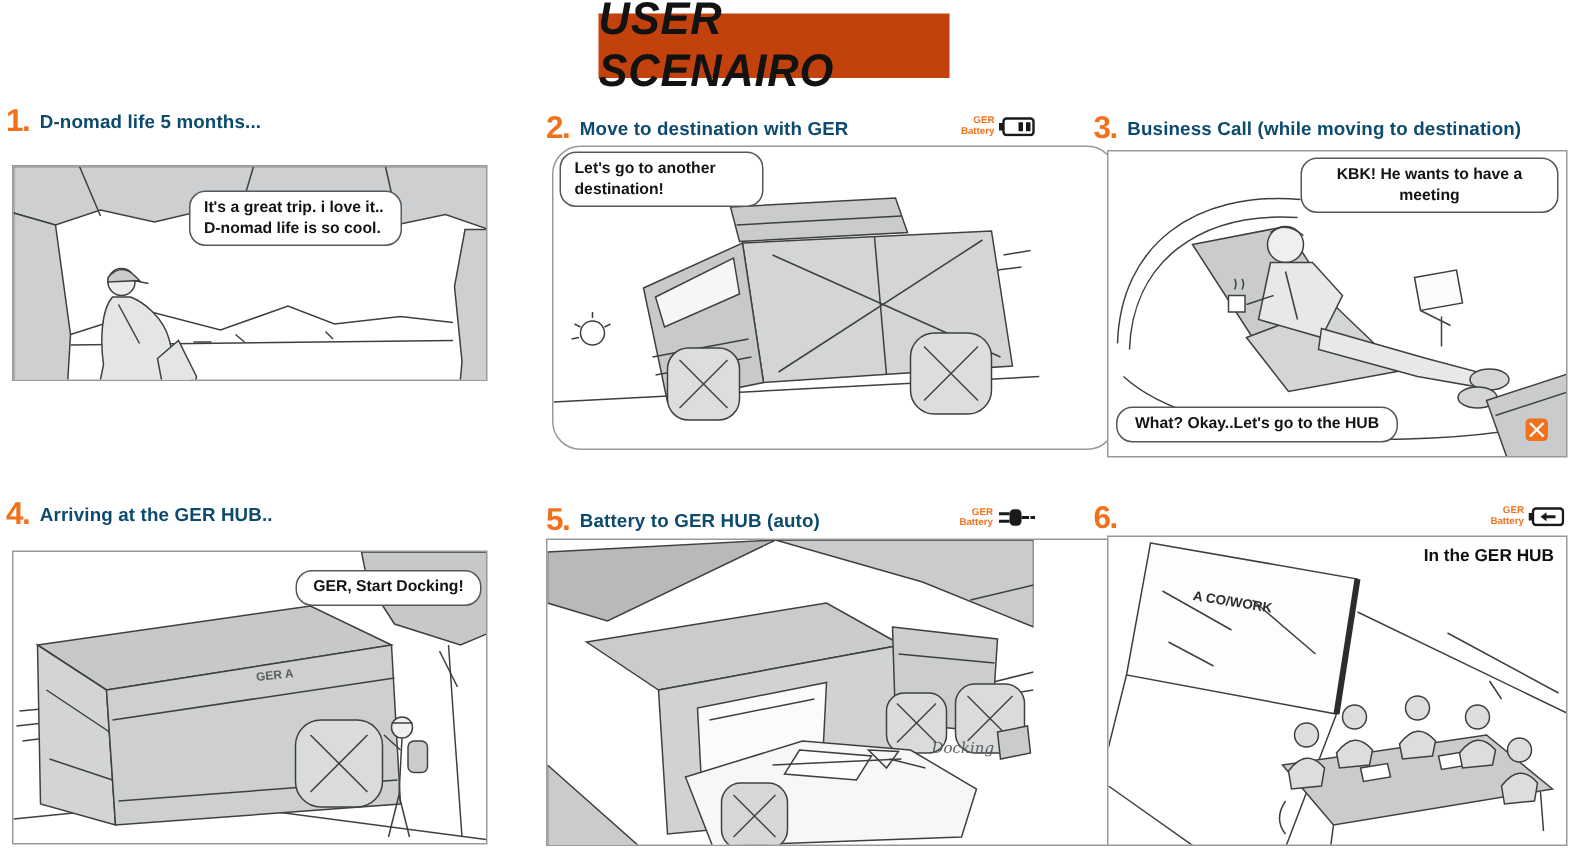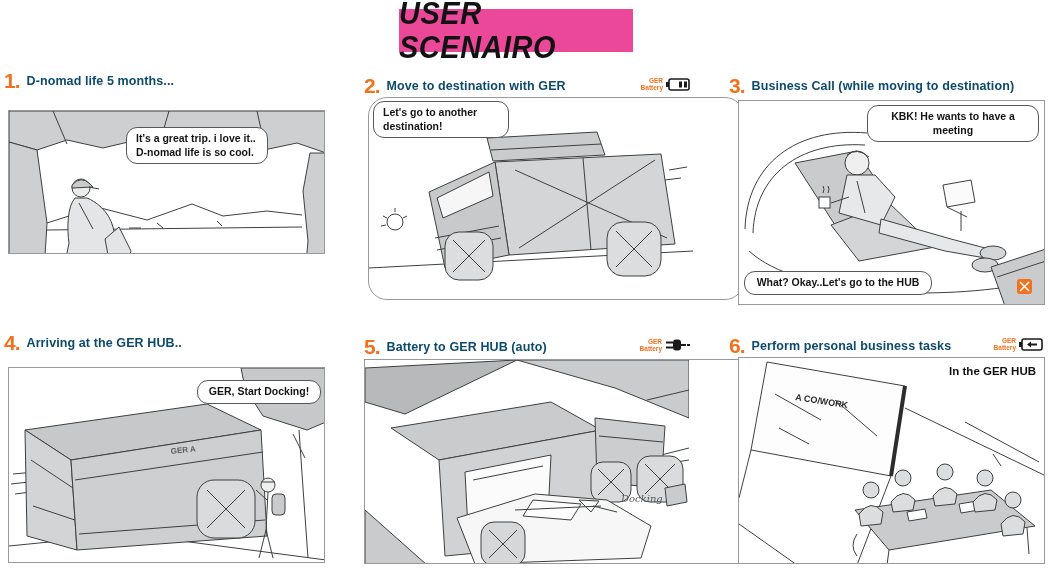--- a/index.html
+++ b/index.html
@@ -2,21 +2,21 @@
 <html><head>
 <meta charset="utf-8">
 <style>
   * { margin:0; padding:0; box-sizing:border-box; }
   html,body { width:1050px; height:570px; background:#ffffff; overflow:hidden;
               font-family:"Liberation Sans", sans-serif; }
   .stage { position:relative; width:1050px; height:570px; background:#fff; }
 
   
   .banner { position:absolute; left:399px; top:9px; width:234px; height:43px;
-            background:#ec4899; display:flex; align-items:center; justify-content:center; }
+            background:#c2410c; display:flex; align-items:center; justify-content:center; }
   .banner span { font-style:italic; font-weight:bold; font-size:29px; color:#121212;
                  letter-spacing:.5px; transform:scaleY(1.05); }
 
   
   .panel { position:absolute; }
   .p1 { left:4px;   top:70px;  width:321px; height:237px; }
   .p2 { left:364px; top:75px;  width:328px; height:226px; }
   .p3 { left:729px; top:75px;  width:316px; height:231px; }
   .p4 { left:4px;   top:332px; width:321px; height:232px; }
   .p5 { left:364px; top:336px; width:328px; height:229px; }
@@ -301,21 +301,20 @@
         <text x="256" y="142" font-size="10" font-style="italic" fill="#55585A" font-family="DejaVu Serif, serif">Docking</text>
         <path class="skl" d="M252,152 L228,146"></path>
         <path class="skl" d="M214,140 L234,141 L226,152 Z"></path>
       </svg>
     </div>
   </div>
 
   <div class="panel p6">
     <div class="hdr">
       <span class="num">6.</span>
-      <span class="cap">Perform personal business tasks</span>
     </div>
     <div class="badge">
       <span class="badge-label">GER
 Battery</span>
       <svg width="24" height="13" viewBox="0 0 24 13">
         <rect x="0" y="4" width="3" height="5" fill="#1a1a1a"></rect>
         <rect x="3" y="1" width="20" height="11" rx="2" fill="#fff" stroke="#1a1a1a" stroke-width="1.6"></rect>
         <path d="M8,6.5 L12,3.5 V5.5 H18 V7.5 H12 V9.5 Z" fill="#1a1a1a"></path>
       </svg>
     </div>

